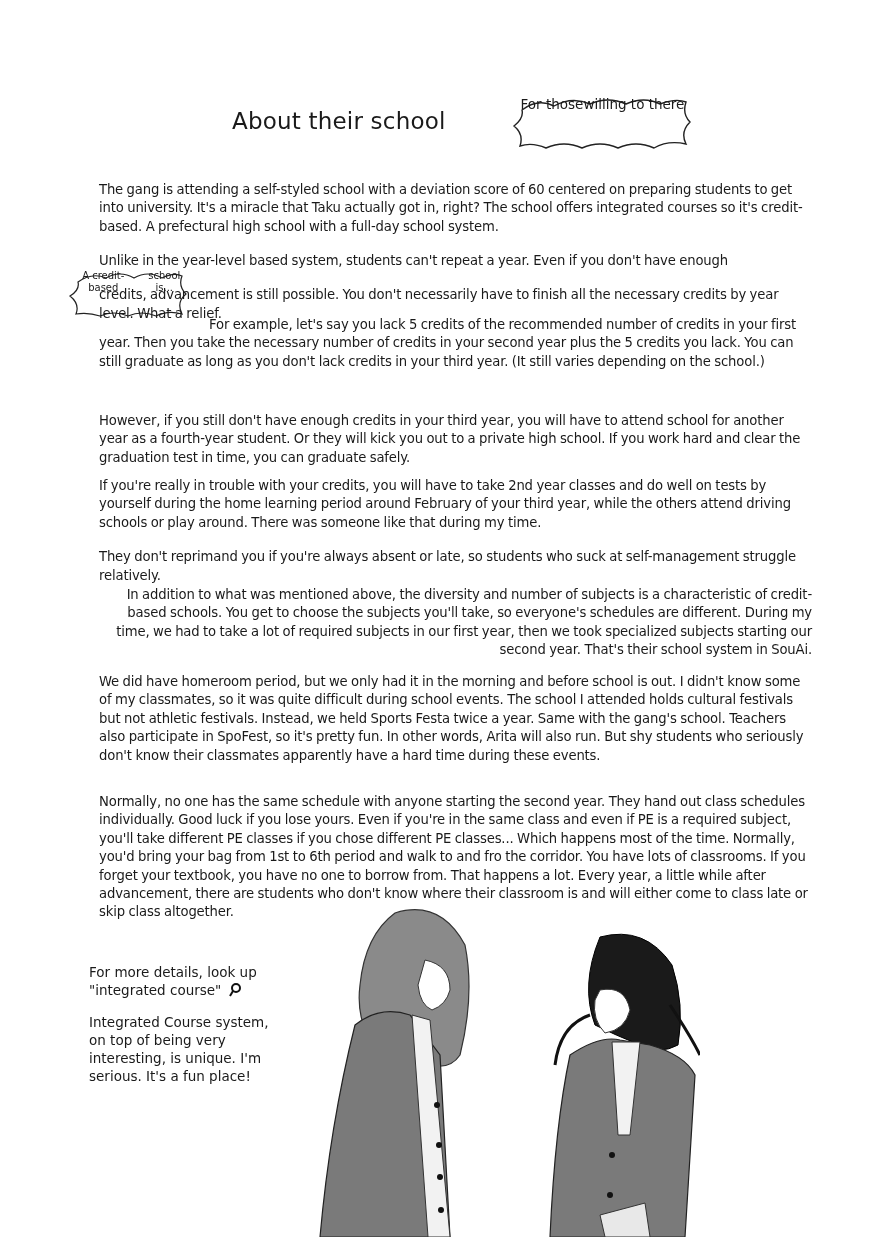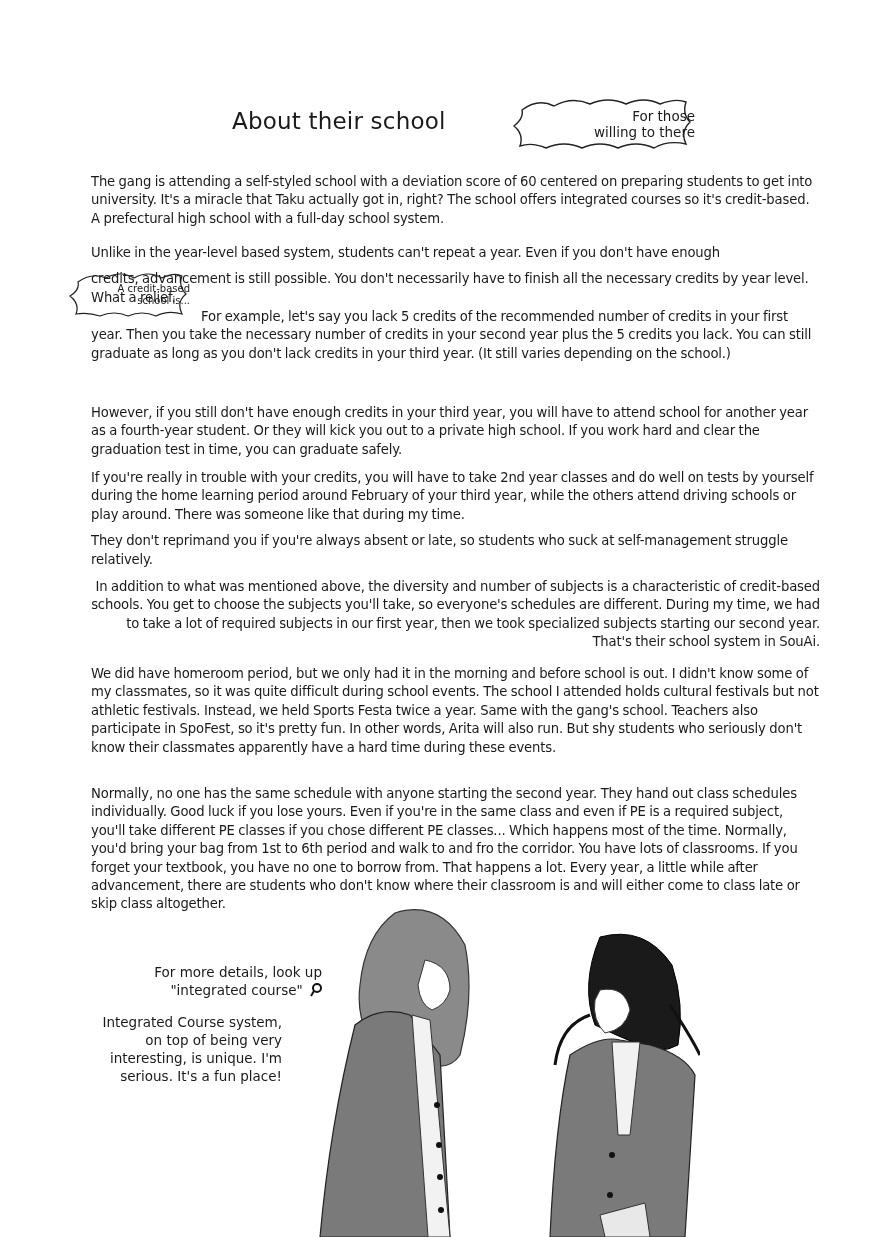--- a/index.html
+++ b/index.html
@@ -2,40 +2,40 @@
 <html><head>
 <meta charset="utf-8">
 <style>
   html, body { margin: 0; padding: 0; background: #ffffff; }
   body { width: 870px; height: 1237px; position: relative; overflow: hidden;
          font-family: "DejaVu Sans", sans-serif; color: #1a1a1a; }
   .title { position: absolute; left: 232px; top: 108px; font-size: 23px; letter-spacing: 0.2px; }
   .burst { position: absolute; }
   .burst svg { position: absolute; left: 0; top: 0; }
   .burst .txt { position: absolute; left: 0; top: 0; width: 100%; height: 100%;
-                display: flex; flex-direction: column; align-items: flex-end; justify-content: center;
+                display: flex; align-items: flex-start; justify-content: center;
                 text-align: center; line-height: 1.2; }
   .b1 { left: 510px; top: 96px; width: 185px; height: 56px; }
   .b1 .txt { font-size: 13.5px; }
   .b2 { left: 68px; top: 270px; width: 122px; height: 50px; }
   .b2 .txt { font-size: 10px; }
   .para { position: absolute; left: 83px; width: 745px; font-size: 13.2px; line-height: 18.4px;
           font-family: "DejaVu Sans", sans-serif; letter-spacing: -0.15px; word-spacing: -0.5px; }
-  .para p { margin: 8px; }
+  .para p { margin: 16px; }
   .p1 { top: 165px; }
   .p2a { top: 236px; }
   .p2-line1 { margin: 0; }
   .p2-indent { margin: 0 0 0 110px; }
   .p2b { top: 300px; }
   .p3 { top: 396px; }
   .p4 { top: 461px; }
   .p5 { top: 570px; text-align: right; }
   .p6 { top: 657px; }
   .p7 { top: 777px; }
-  .side { position: absolute; left: 102px; top: 963px; width: 220px; font-size: 13.5px; line-height: 18px; text-align: right; }
+  .side { position: absolute; left: 89px; top: 963px; width: 220px; font-size: 13.5px; line-height: 18px; }
   .side p { margin: 0 0 14px 0; }
   .art { position: absolute; left: 300px; top: 905px; width: 400px; height: 332px; }
 </style>
 </head>
 <body>
 
 <div class="title">About their school</div>
 
 <div class="burst b1">
   <svg width="185" height="56" viewBox="0 0 185 56">

